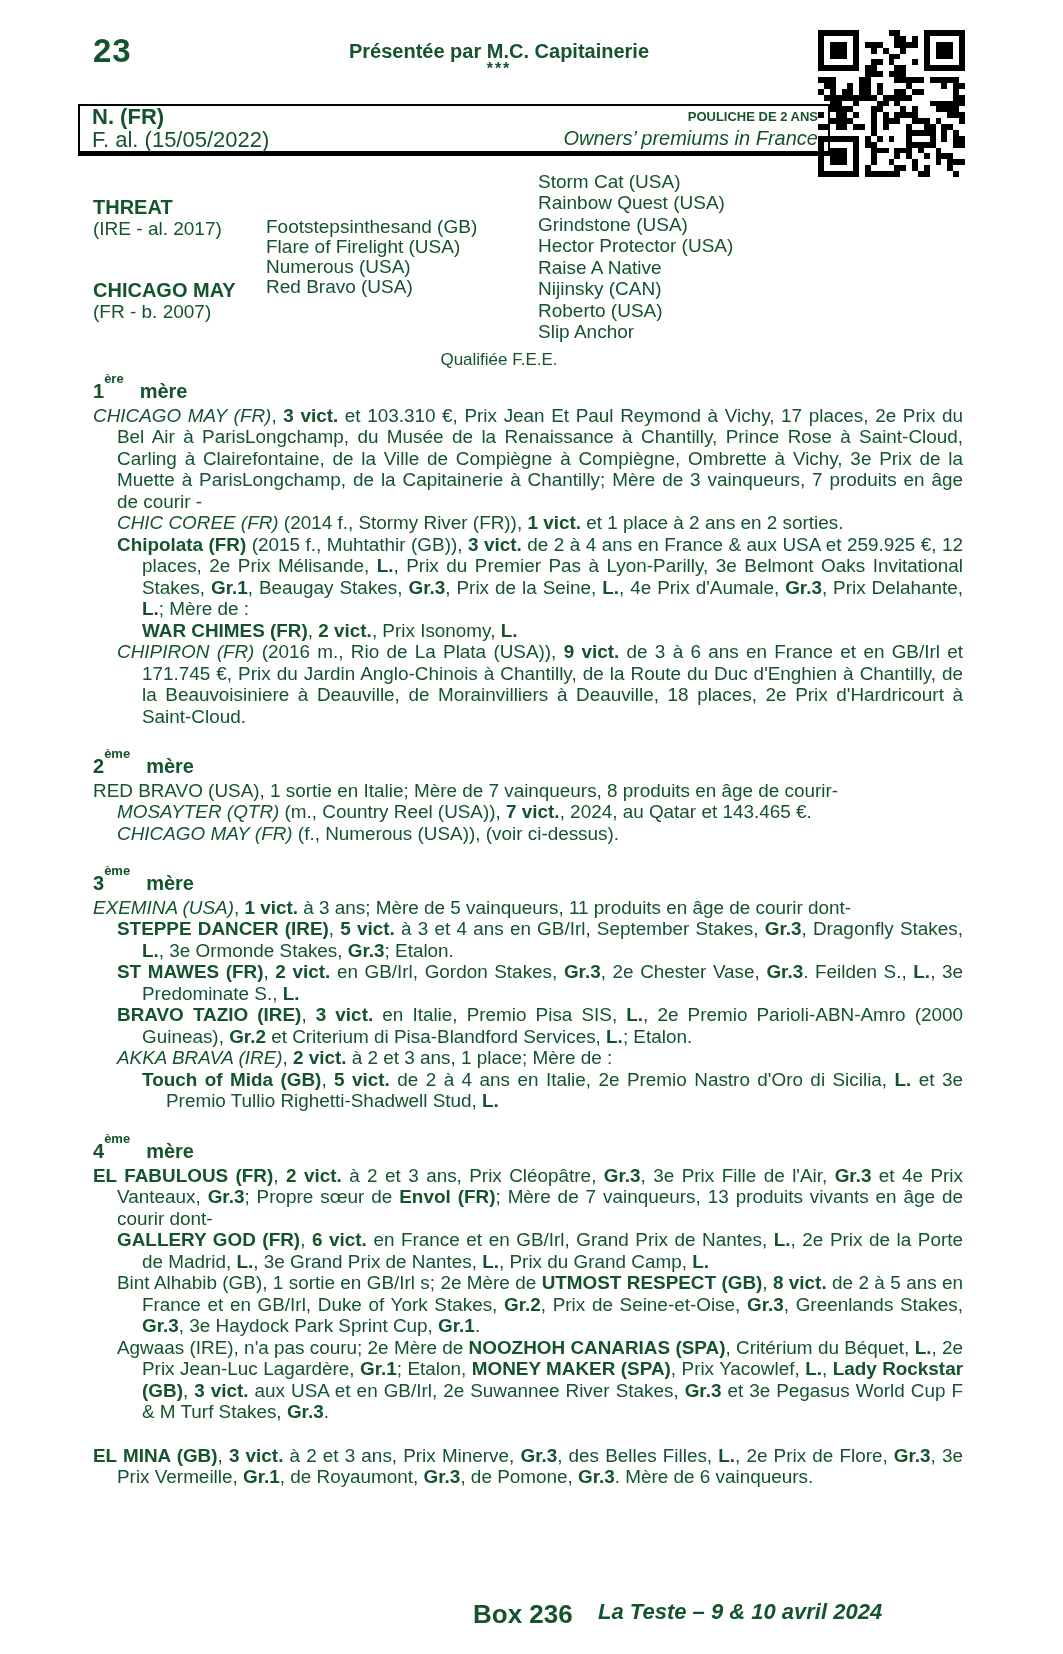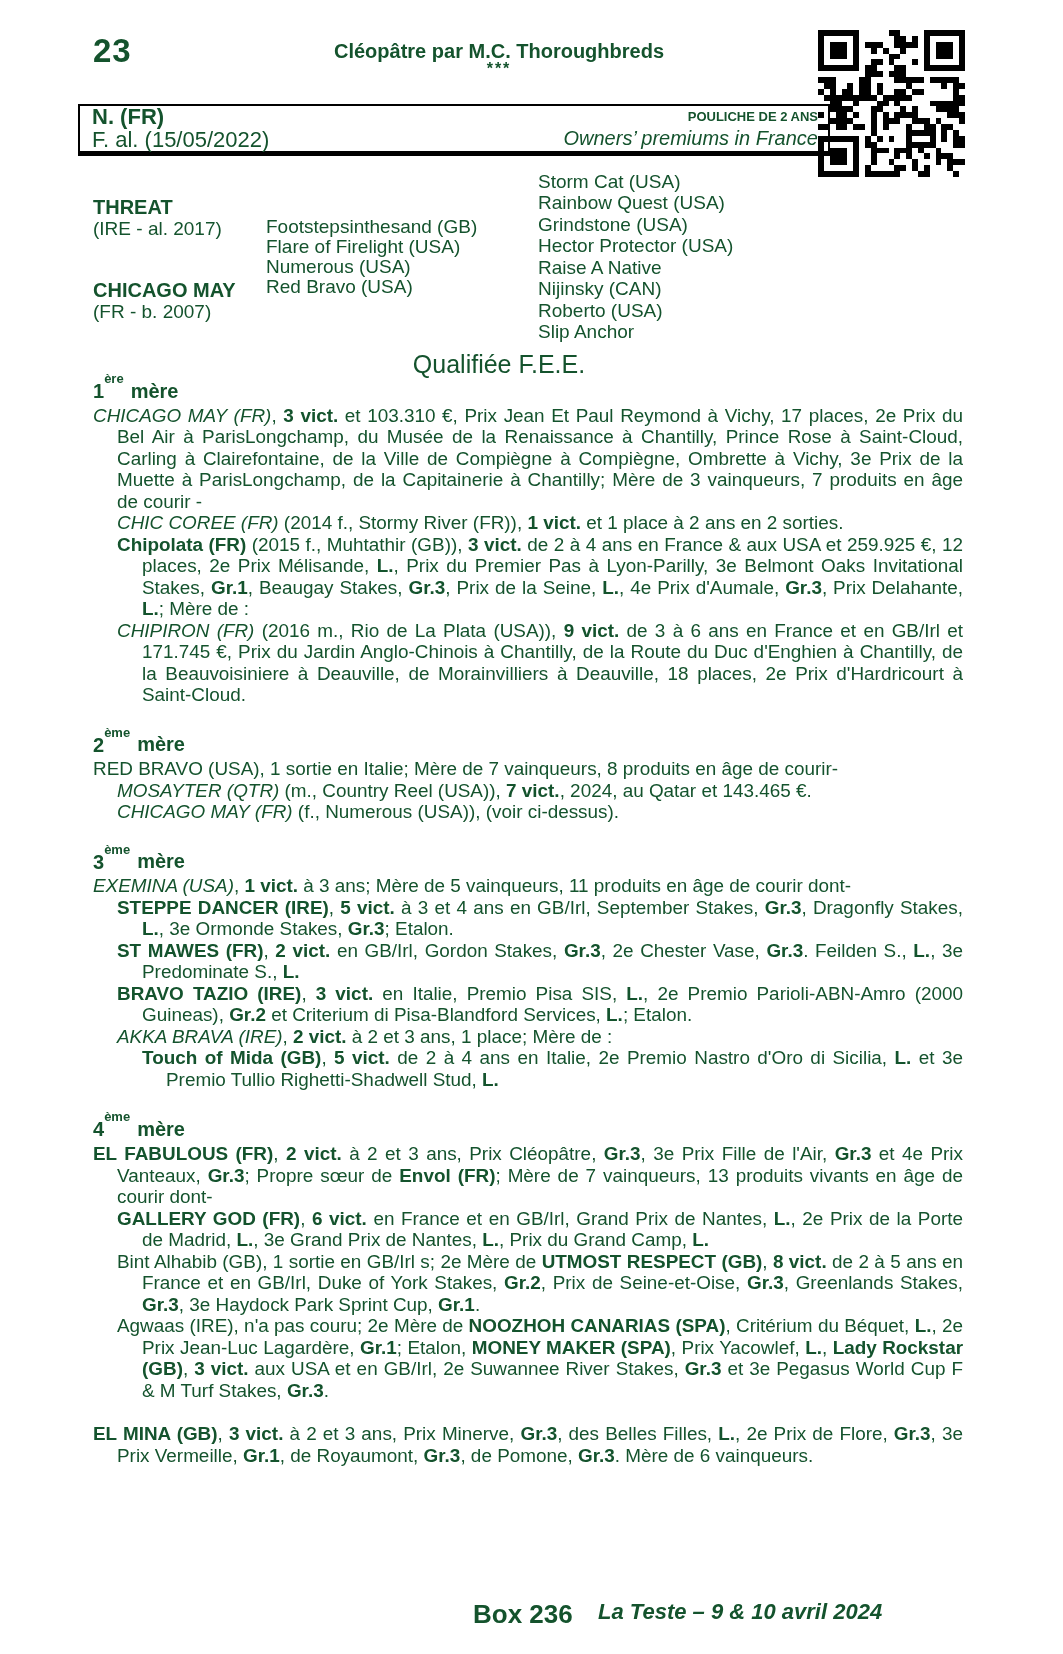--- a/index.html
+++ b/index.html
@@ -36,44 +36,44 @@
   .ped { position:absolute; left:93px; top:172px; width:915px; height:170px; display:flex; }
   .ped-col  { display:flex; flex-direction:column; }
   .ped-col1 { width:173px; justify-content:space-around; padding-top:4px; }
   .ped-col2 { width:272px; justify-content:center; }
   .ped-col3 { width:265px; justify-content:space-between; }
   .ped-col4 { flex:1;      justify-content:space-between; }
   .ped-name   { font-size:20px; font-weight:bold; line-height:22px; white-space:nowrap; }
   .ped-detail { font-size:19px; line-height:22px; white-space:nowrap; }
   .ped-item   { font-size:19px; line-height:20px; white-space:nowrap; }
 
-  .qualification { position:absolute; left:78px; top:350px; width:842px; text-align:center; font-size:25px; }
+  .qualification { position:absolute; left:78px; top:350px; width:842px; text-align:center; font-size:17px; }
 
   
   .main { position:absolute; left:93px; top:374px; width:870px; }
   .sec + .sec { margin-top:22px; }
   .sec-h { font-size:20px; font-weight:bold; line-height:24px; margin-bottom:2px; }
   .sec-h sup { font-size:13px; position:relative; top:-7px; }
-  .sec-h .h-word { margin-left:7px; }
+  .sec-h .h-word { margin-left:16px; }
   .para { font-size:18.9px; line-height:21.5px; text-align:justify; }
   .lvl0 { padding-left:24px; text-indent:-24px; }
   .lvl1 { padding-left:49px; text-indent:-25px; }
   .lvl2 { padding-left:73px; text-indent:-24px; }
 
   
   .footer-box  { position:absolute; left:473px; top:1599px; font-size:26px; font-weight:bold; }
   .footer-sale { position:absolute; left:598px; top:1599px; font-size:22px; font-weight:bold; font-style:italic; }
 </style>
 </head>
 <body>
 
 <div class="page">
 
   <div class="lot-number">23</div>
-  <div class="presenter">Cléopâtre par M.C. Thoroughbreds</div>
+  <div class="presenter">Présentée par M.C. Capitainerie</div>
   <div class="stars">***</div>
   <svg id="qr" class="qr" viewBox="0 0 25 25" fill="#000" shape-rendering="crispEdges">
       <rect x="12" y="0" width="1" height="1"></rect>
       <rect x="13" y="0" width="1" height="1"></rect>
       <rect x="13" y="1" width="1" height="1"></rect>
       <rect x="14" y="1" width="1" height="1"></rect>
       <rect x="16" y="1" width="1" height="1"></rect>
       <rect x="8" y="2" width="1" height="1"></rect>
       <rect x="9" y="2" width="1" height="1"></rect>
       <rect x="10" y="2" width="1" height="1"></rect>
@@ -333,20 +333,21 @@
 
   <div class="main">
 
     <div class="sec">
       <div class="sec-h">
         <span class="h-num">1</span><sup>ère</sup><span class="h-word">mère</span>
       </div>
       <p class="para lvl0"><span class="ri">CHICAGO MAY (FR)</span><span>, </span><span class="rb">3 vict.</span><span> et 103.310 €, Prix Jean Et Paul Reymond à Vichy, 17 places, 2e Prix du Bel Air à ParisLongchamp, du Musée de la Renaissance à Chantilly, Prince Rose à Saint-Cloud, Carling à Clairefontaine, de la Ville de Compiègne à Compiègne, Ombrette à Vichy, 3e Prix de la Muette à ParisLongchamp, de la Capitainerie à Chantilly; Mère de 3 vainqueurs, 7 produits en âge de courir -</span></p>
       <p class="para lvl1"><span class="ri">CHIC COREE (FR)</span><span> (2014 f., Stormy River (FR)), </span><span class="rb">1 vict.</span><span> et 1 place à 2 ans en 2 sorties.</span></p>
       <p class="para lvl1"><span class="rb">Chipolata (FR)</span><span> (2015 f., Muhtathir (GB)), </span><span class="rb">3 vict.</span><span> de 2 à 4 ans en France &amp; aux USA et 259.925 €, 12 places, 2e Prix Mélisande, </span><span class="rb">L.</span><span>, Prix du Premier Pas à Lyon-Parilly, 3e Belmont Oaks Invitational Stakes, </span><span class="rb">Gr.1</span><span>, Beaugay Stakes, </span><span class="rb">Gr.3</span><span>, Prix de la Seine, </span><span class="rb">L.</span><span>, 4e Prix d'Aumale, </span><span class="rb">Gr.3</span><span>, Prix Delahante, </span><span class="rb">L.</span><span>; Mère de :</span></p>
+      <p class="para lvl2"><span class="rb">WAR CHIMES (FR)</span><span>, </span><span class="rb">2 vict.</span><span>, Prix Isonomy, </span><span class="rb">L.</span></p>
       <p class="para lvl1"><span class="ri">CHIPIRON (FR)</span><span> (2016 m., Rio de La Plata (USA)), </span><span class="rb">9 vict.</span><span> de 3 à 6 ans en France et en GB/Irl et 171.745 €, Prix du Jardin Anglo-Chinois à Chantilly, de la Route du Duc d'Enghien à Chantilly, de la Beauvoisiniere à Deauville, de Morainvilliers à Deauville, 18 places, 2e Prix d'Hardricourt à Saint-Cloud.</span></p>
     </div>
 
     <div class="sec">
       <div class="sec-h">
         <span class="h-num">2</span><sup>ème</sup><span class="h-word">mère</span>
       </div>
       <p class="para lvl0"><span>RED BRAVO (USA), 1 sortie en Italie; Mère de 7 vainqueurs, 8 produits en âge de courir-</span></p>
       <p class="para lvl1"><span class="ri">MOSAYTER (QTR)</span><span> (m., Country Reel (USA)), </span><span class="rb">7 vict.</span><span>, 2024, au Qatar et 143.465 €.</span></p>
       <p class="para lvl1"><span class="ri">CHICAGO MAY (FR)</span><span> (f., Numerous (USA)), (voir ci-dessus).</span></p>

